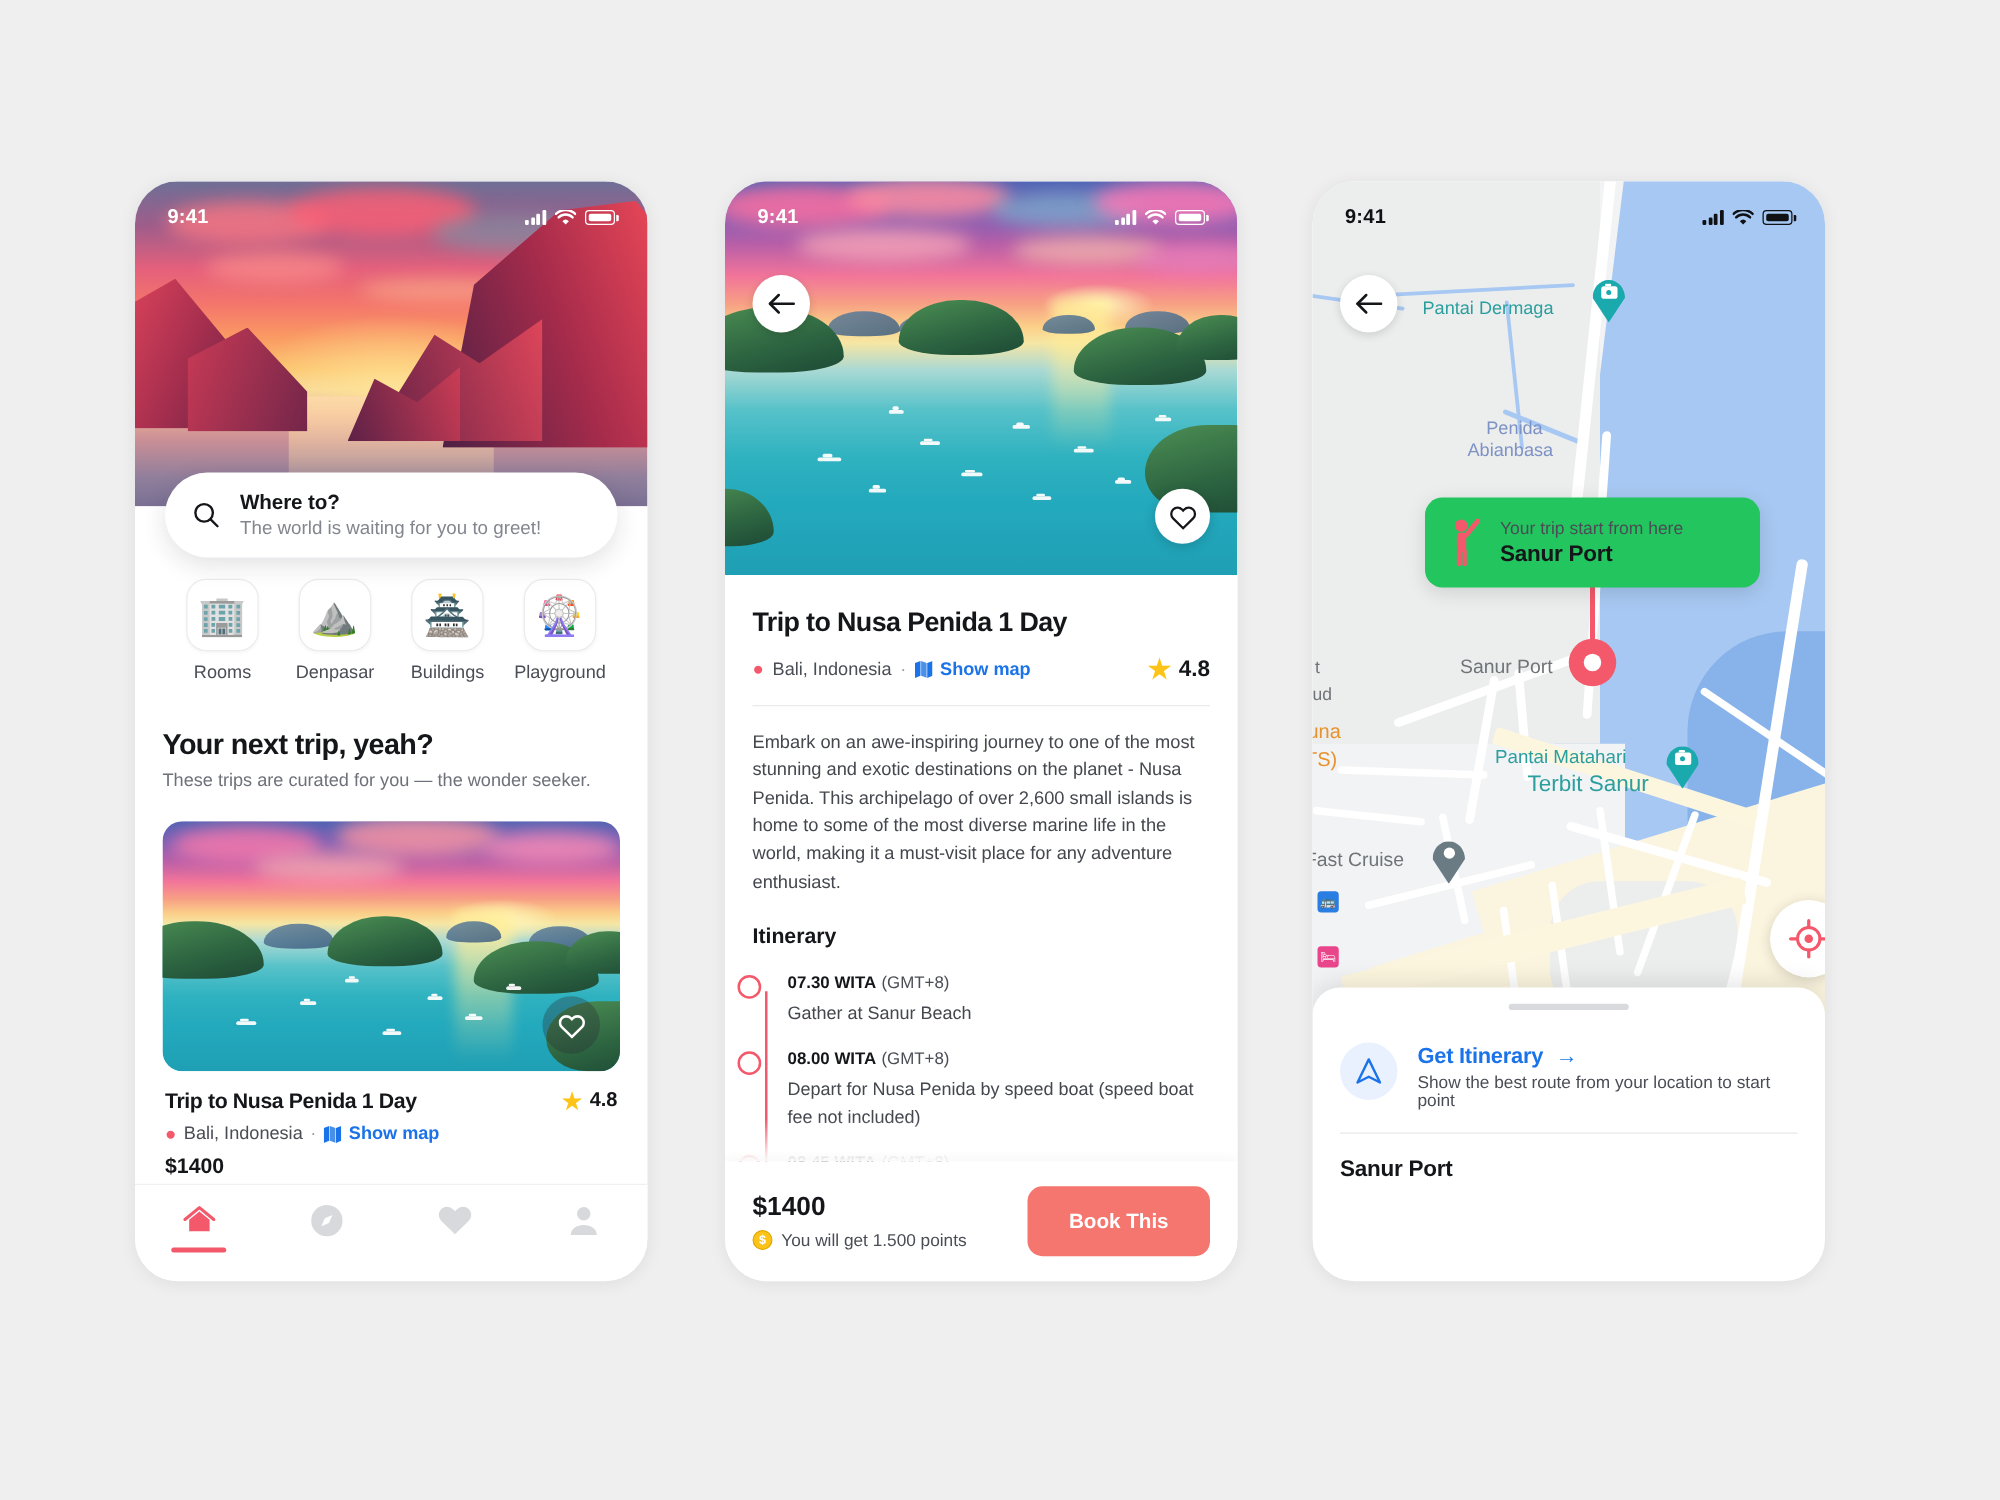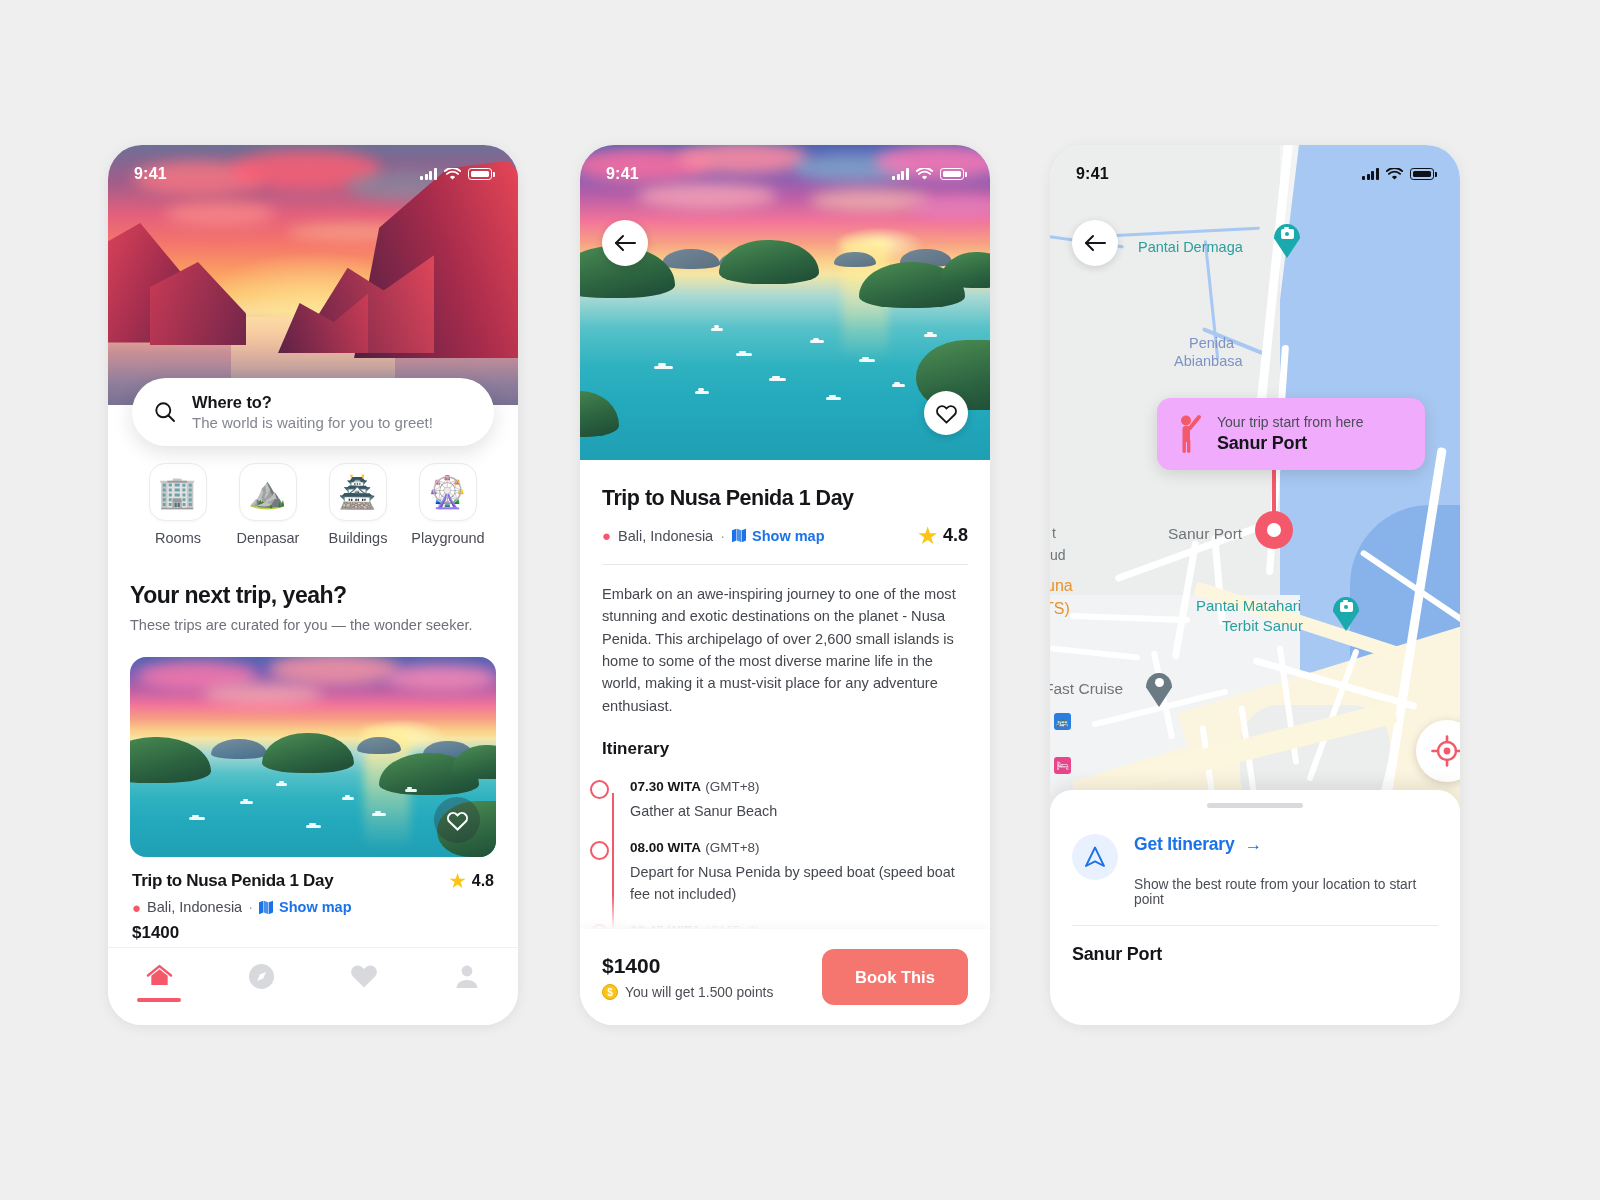--- a/index.html
+++ b/index.html
@@ -233,41 +233,41 @@
   .sq-ico { position:absolute; width:17px; height:17px; border-radius:3px;
     display:flex; align-items:center; justify-content:center; font-size:10px; color:#fff; }
 
   .start-marker { position:absolute; width:38px; height:38px; border-radius:50%;
     background:#f4596b; display:flex; align-items:center; justify-content:center; z-index:18; }
   .start-marker::after{content:'';width:14px;height:14px;border-radius:50%;background:#fff;}
   .marker-stem { position:absolute; width:4px; background:#f4596b; z-index:17; }
 
   .callout {
     position:absolute; left:90px; top:253px; width:268px;
-    background:#f0abfc; border-radius:14px; padding: 16px 18px; display:flex; align-items:center; gap:14px;
-    box-shadow: 0 4px 16px rgba(0,0,0,.13); z-index:20;margin-left:17px;
+    background:#22c55e; border-radius:14px; padding: 16px 18px; display:flex; align-items:center; gap:14px;
+    box-shadow: 0 4px 16px rgba(0,0,0,.13); z-index:20;
   }
   .callout .c1 { font-size:14px; color:#4a4d55; }
   .callout .c2 { font-size:18px; font-weight:800; color:#15161a; margin-top:3px; letter-spacing:-.2px; }
 
   .locate-btn { position:absolute; right:-18px; top:575px; width:62px; height:62px; border-radius:50%;
     background:#fff; display:flex; align-items:center; justify-content:center;
     box-shadow:0 2px 10px rgba(0,0,0,.16); z-index:22; }
 
   .sheet {
     position:absolute; left:0; bottom:0; width:410px; height:235px; background:#fff;
     border-radius:22px 22px 0 0; box-shadow: 0 -4px 20px rgba(0,0,0,.10); z-index:25;
     padding: 0 22px;
   }
   .grabber { width:96px; height:5px; border-radius:3px; background:#d9dade; margin: 13px auto 0 auto; }
   .dir-row { display:flex; gap:16px; align-items:flex-start; padding-top:26px; }
   .dir-ico { width:46px; height:46px; border-radius:50%; background:#eaf1fe; flex:0 0 46px;
     display:flex; align-items:center; justify-content:center; }
   .dir-title { font-size:17.5px; font-weight:800; color:#1a73e8; display:flex; align-items:center; gap:10px; letter-spacing:-.2px;}
-  .dir-sub { font-size:13.8px; color:#4a4d55; margin-top:22px; }
+  .dir-sub { font-size:13.8px; color:#4a4d55; margin-top:3px; }
   .s-rule { height:1px; background:#e9e9ec; margin:18px 0 0 0; }
   .s-name { font-size:18px; font-weight:800; color:#15161a; margin-top:18px; letter-spacing:-.2px;}
   .s-addr { font-size:13.6px; color:#4a4d55; line-height:1.55; margin-top:8px; }
   .copy-ico { display:inline-block; vertical-align:-3px; margin-left:6px; }
 </style>
 </head>
 <body>
 
 <div class="stage">
 
@@ -612,21 +612,21 @@
           <div class="dotw"></div>
         </div>
       <div class="sq-ico" style="left:4px;top:568px;background:#2a7de1">🚌</div>
       <div class="sq-ico" style="left:4px;top:612px;background:#e8458a">🛏</div>
 
       <div class="mlabel lbl-teal" style="left:88px;top:94px">Pantai Dermaga</div>
       <div class="mlabel lbl-blue" style="left:139px;top:190px">Penida</div>
       <div class="mlabel lbl-blue" style="left:124px;top:208px">Abianbasa</div>
       <div class="mlabel lbl-grey" style="left:118px;top:380px;font-size:15.5px">Sanur Port</div>
       <div class="mlabel lbl-teal" style="left:146px;top:452px;font-size:15px">Pantai Matahari</div>
-      <div class="mlabel lbl-teal" style="left:172px;top:472px;font-size:15px">Terbit Sanur</div>
+      <div class="mlabel lbl-teal" style="left:172px;top:472px;font-size:18px">Terbit Sanur</div>
       <div class="mlabel lbl-grey" style="left:-6px;top:535px;font-size:15.5px">Fast Cruise</div>
       <div class="mlabel lbl-orange" style="left:-4px;top:432px;font-size:16px">una</div>
       <div class="mlabel lbl-orange" style="left:-6px;top:455px;font-size:16px">TS)</div>
 
       <div class="mlabel lbl-grey" style="left:0px;top:402px;font-size:14px">ud</div>
       <div class="mlabel lbl-grey" style="left:2px;top:380px;font-size:14px">t</div>
 
       <div class="marker-stem" style="left:222px;top:280px;height:100px"></div>
       <div class="start-marker" style="left:205px;top:366px"></div>
     </div>

